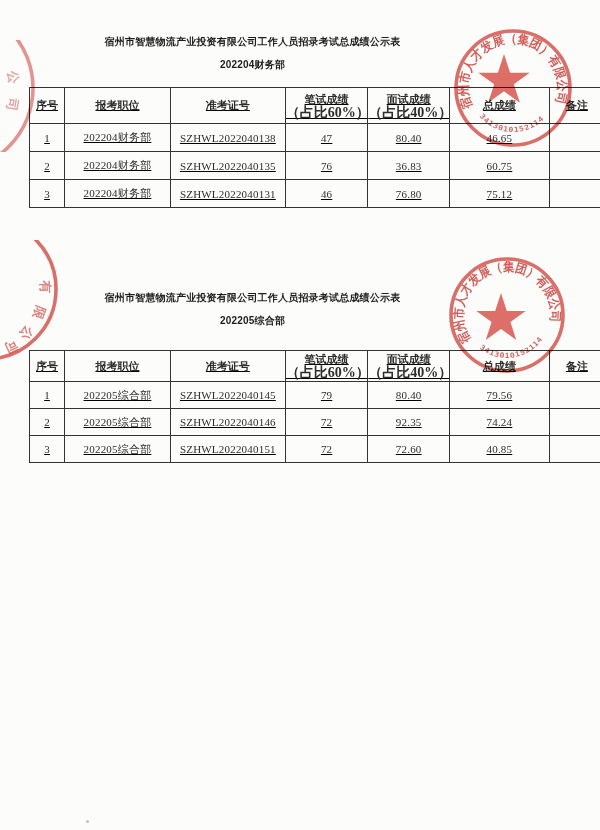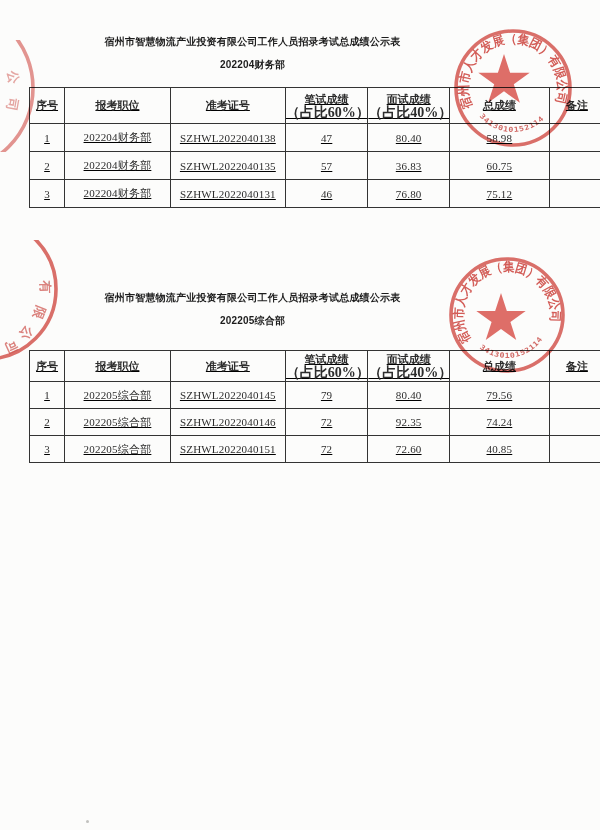--- a/index.html
+++ b/index.html
@@ -85,28 +85,28 @@
         </th>
       </tr>
     </thead>
   <tbody>
       <tr>
         <td>1</td>
         <td>202204财务部</td>
         <td>SZHWL2022040138</td>
         <td>47</td>
         <td>80.40</td>
-        <td>58.98</td>
+        <td>46.65</td>
         <td></td>
       </tr>
       <tr>
         <td>2</td>
         <td>202204财务部</td>
         <td>SZHWL2022040135</td>
-        <td>57</td>
+        <td>76</td>
         <td>36.83</td>
         <td>60.75</td>
         <td></td>
       </tr>
       <tr>
         <td>3</td>
         <td>202204财务部</td>
         <td>SZHWL2022040131</td>
         <td>46</td>
         <td>76.80</td>

